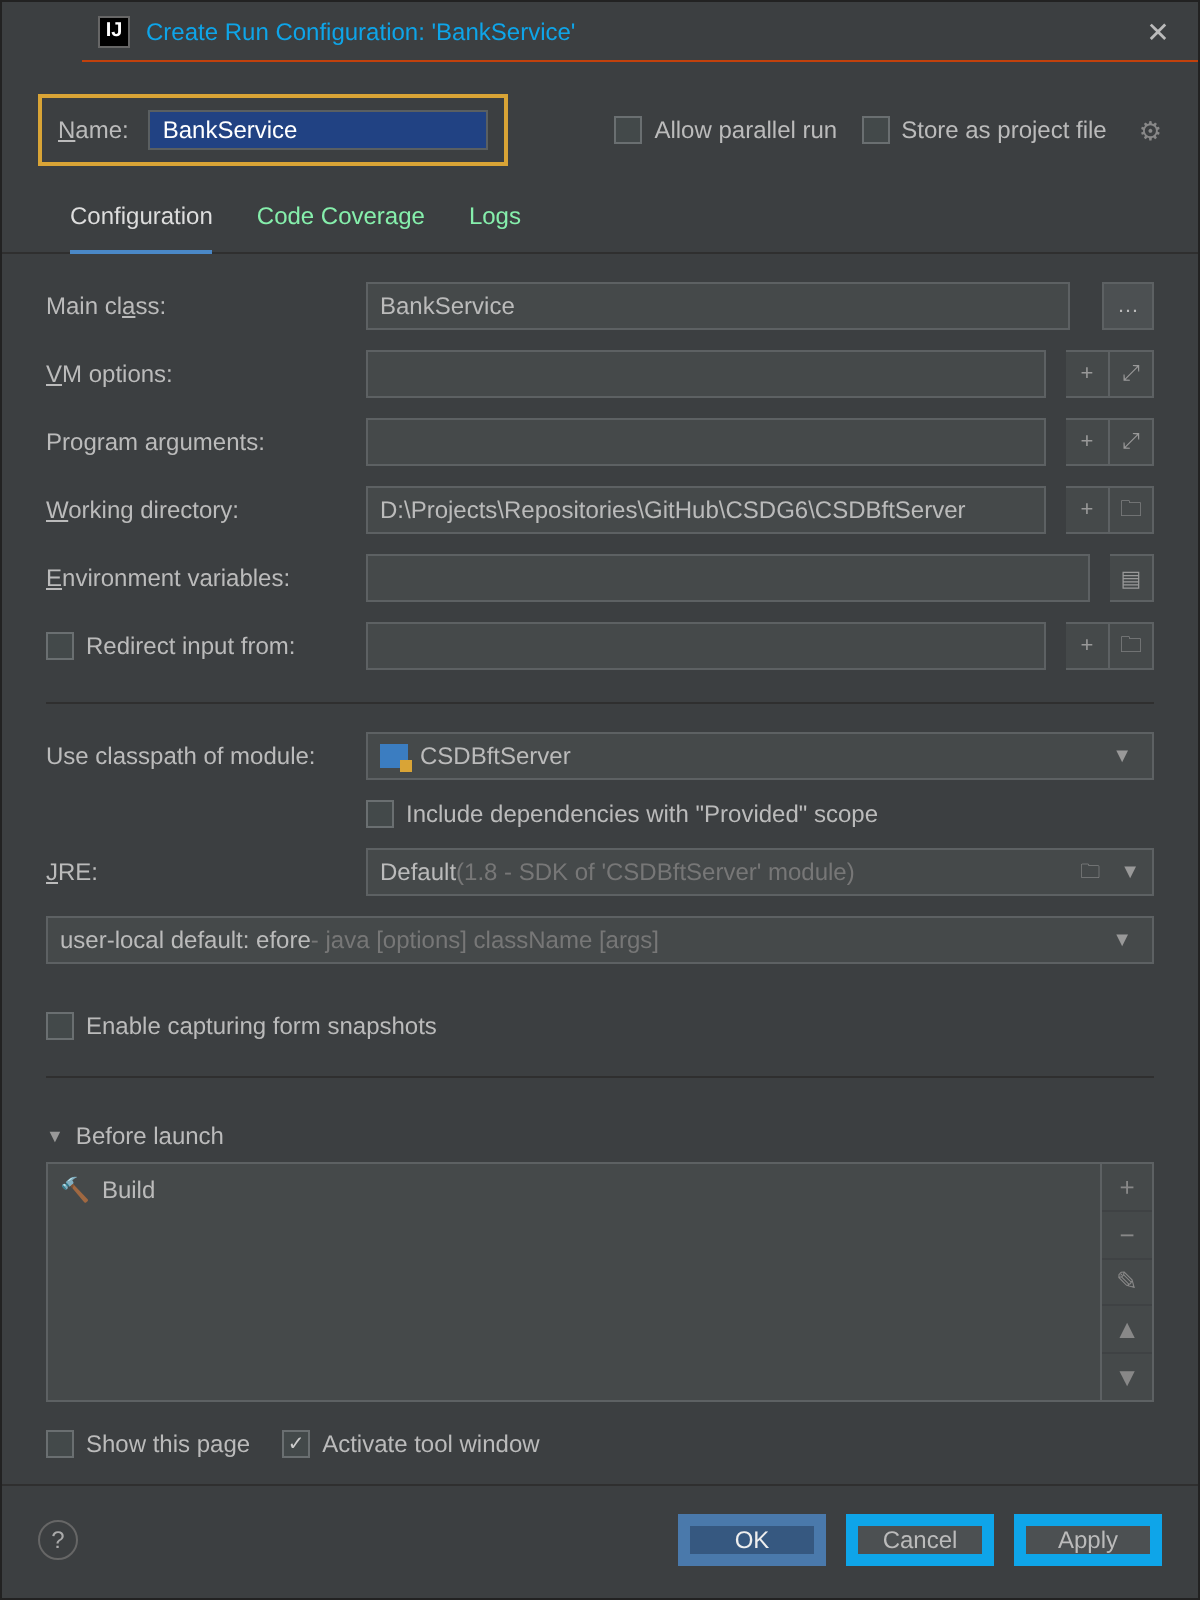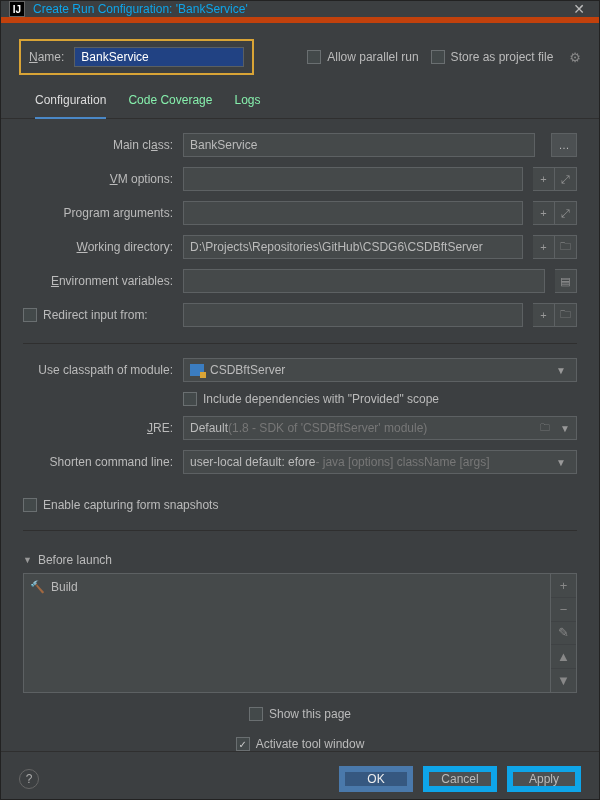--- a/index.html
+++ b/index.html
@@ -1,38 +1,38 @@
 <!DOCTYPE html>
 <html><head>
 <meta charset="utf-8">
 <style>
   * { box-sizing: border-box; margin: 0; padding: 0; font-family: "Segoe UI", Tahoma, sans-serif; }
   body { background: #111; width: 600px; height: 800px; overflow: hidden; }
   .window { width: 600px; height: 800px; background: #3c3f41; color: #bbb; display: flex; flex-direction: column; border: 1px solid #222; }
-  .titlebar { height: 30px; background: #3c3f41; display: flex; align-items: center; padding: 0 8px; border-bottom: 6px solid #c2410c; }
+  .titlebar { height: 30px; background: #3c3f41; display: flex; align-items: center; padding: 0 8px; border-bottom: 1px solid #c2410c; margin-left: 40px; }
   .app-icon { width: 16px; height: 16px; background: #000; color: #fff; font-size: 10px; font-weight: bold; display: inline-flex; align-items: center; justify-content: center; margin-right: 8px; border:1px solid #666; }
   .titlebar-title { font-size: 12px; color: #0ea5e9; flex: 1; }
   .close-x { width: 24px; text-align: center; color: #bbb; font-size: 14px; cursor: pointer; }
 
   .top-row { display: flex; align-items: center; padding: 16px 18px 10px 18px; gap: 12px; }
   .name-box { border: 2px solid #d9a436; padding: 6px 8px; display: flex; align-items: center; gap: 10px; }
   .name-label { font-size: 12px; color: #bbb; }
   .name-label .mn { text-decoration: underline; }
   .name-input { background: #45494a; border: 1px solid #5a5f61; padding: 2px 6px; width: 170px; font-size: 12px; color: #ddd; }
   .name-input::selection { background: #2f65ca; color:#fff; }
   .checkbox-row { display: flex; align-items: center; gap: 6px; font-size: 12px; color: #bbb; }
   .chk { width: 14px; height: 14px; border: 1px solid #6a6f71; background: #43494a; display: inline-flex; align-items: center; justify-content: center; font-size: 10px; color:#ccc; }
   .gear { color: #888; font-size: 13px; margin-left: 4px; }
 
   .tabs { display: flex; gap: 22px; padding: 0 34px; border-bottom: 1px solid #2f2f2f; }
   .tab { padding: 8px 0 10px 0; font-size: 12px; color: #86efac; cursor: pointer; }
   .tab.active { color: #ddd; border-bottom: 2px solid #4a88c7; margin-bottom: -1px; }
 
   .form { padding: 14px 22px 6px 22px; display: flex; flex-direction: column; gap: 10px; }
-  .form-row { display: flex; align-items: center; gap: 10px; text-align: right; }
+  .form-row { display: flex; align-items: center; gap: 10px; }
   .lbl { width: 150px; font-size: 12px; color: #bbb; flex-shrink: 0; }
   .lbl .mn { text-decoration: underline; }
   .input { flex: 1; height: 24px; background: #45494a; border: 1px solid #5d6163; font-size: 12px; color: #bbb; padding: 0 6px; display: flex; align-items: center; }
   .input.readonly { color: #999; }
   .input-btns { display: flex; gap: 0; }
   .input-btn { width: 22px; height: 24px; border: 1px solid #5d6163; border-left: none; background: #45494a; display: inline-flex; align-items: center; justify-content: center; color: #999; font-size: 11px; cursor: pointer; }
   .browse-btn { width: 26px; height: 24px; margin-left: 6px; background: #4c5052; border: 1px solid #5d6163; display: inline-flex; align-items: center; justify-content: center; color: #bbb; font-size: 11px; cursor:pointer; }
   .module-icon { width: 14px; height: 12px; background: #3b7dc1; margin-right: 6px; display:inline-block; position:relative; }
   .module-icon::before { content:''; position:absolute; right:-2px; bottom:-2px; width:6px;height:6px;background:#d9a436; }
   .select-arrow { margin-left:auto; color:#999; font-size:10px; padding-right:4px; }
@@ -44,21 +44,21 @@
   .bl-header { display:flex; align-items:center; gap:6px; font-size:12px; color:#bbb; padding:6px 0; cursor:pointer; }
   .bl-arrow { font-size:9px; color:#999; }
   .bl-box { border:1px solid #5d6163; background:#45494a; height:120px; display:flex; }
   .bl-list { flex:1; padding:4px 6px; }
   .bl-item { display:flex; align-items:center; gap:6px; font-size:12px; color:#bbb; padding:2px 0; }
   .hammer { color:#6db56d; font-size:12px; }
   .bl-side { width:26px; border-left:1px solid #5d6163; display:flex; flex-direction:column; }
   .bl-side div { flex:1; display:flex; align-items:center; justify-content:center; color:#888; font-size:13px; cursor:pointer; }
   .bl-side div + div { border-top:1px solid #3f4244; }
 
-  .footer-checks { display:flex; gap:16px; padding:14px 22px 0 22px; font-size:12px; color:#bbb; align-items:center;flex-direction:column; }
+  .footer-checks { display:flex; gap:16px; padding:14px 22px 0 22px; font-size:12px; color:#bbb; align-items:center; }
   .chk.checked::after { content:'✓'; }
 
   .footer-btns { margin-top:auto; padding:14px 18px 16px 18px; display:flex; align-items:center; gap:10px; border-top:1px solid #2f2f2f; }
   .help { width:20px; height:20px; border:1px solid #666; border-radius:50%; display:inline-flex; align-items:center; justify-content:center; color:#aaa; font-size:12px; cursor:pointer; }
   .spacer { flex:1; }
   .btn { min-width:74px; height:26px; background:#4c5052; border:6px solid #0ea5e9; color:#bbb; font-size:12px; cursor:pointer; }
   .btn.primary { background:#365880; border-color:#4a79ab; color:#eee; }
 </style>
 </head>
 <body>
@@ -181,21 +181,20 @@
       <span class="lbl"><span class="mn">J</span>RE:</span>
       <div class="input">
         <span>Default</span>
         <span class="hint"> (1.8 - SDK of 'CSDBftServer' module)</span>
         <span class="select-arrow" style="margin-left:auto;margin-right:6px">🗀</span>
         <span style="color:#999;font-size:10px">▼</span>
       </div>
     </div>
 
     <div class="form-row">
-      <span class="lbl">Shorten command line:</span>
       <div class="input">
         <span>user-local default: efore</span>
         <span class="hint"> - java [options] className [args]</span>
         <span class="select-arrow">▼</span>
       </div>
     </div>
 
     <label class="checkbox-row" style="margin-top:14px">
       <span class="chk"></span>
       <span>Enable capturing form snapshots</span>

